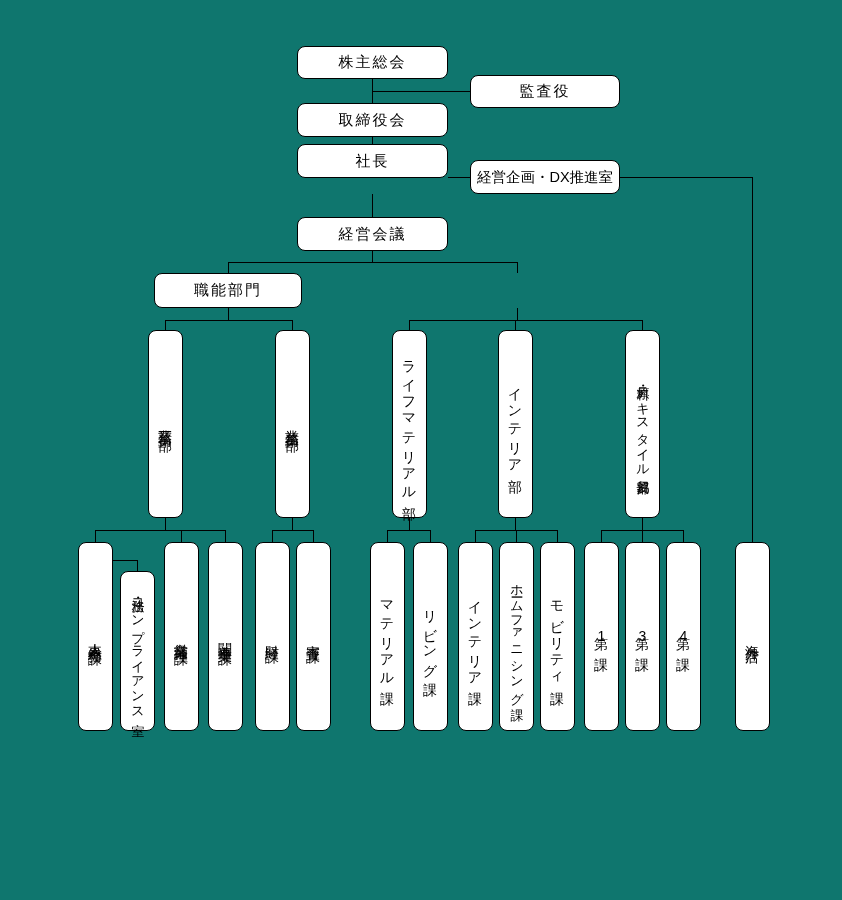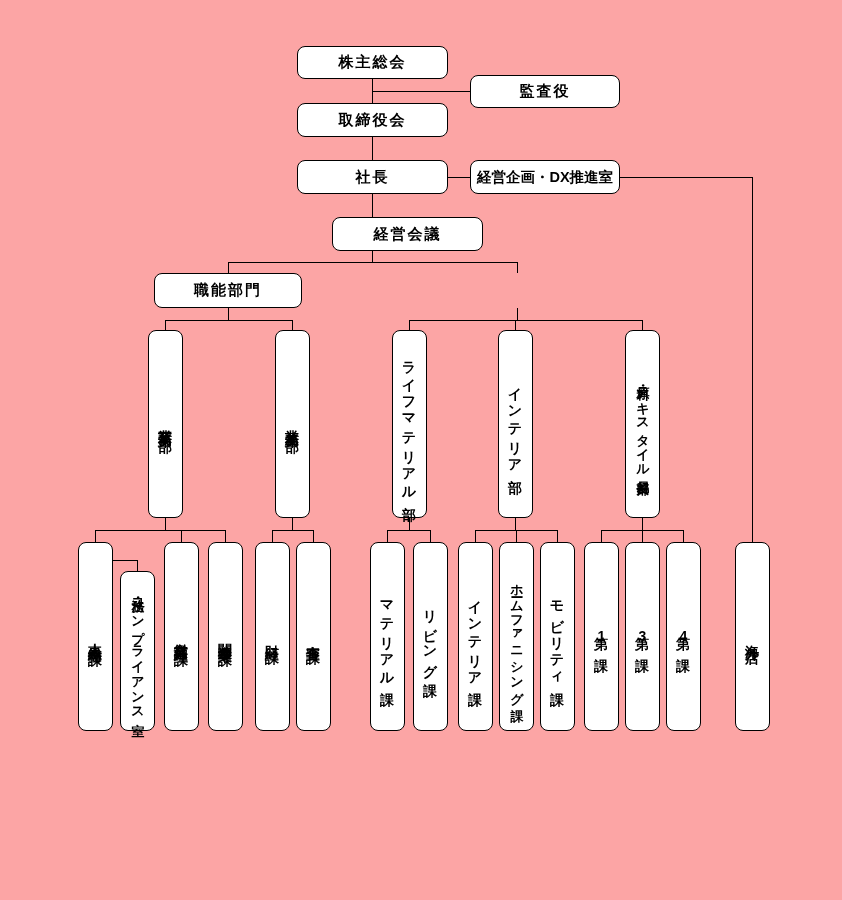--- a/index.html
+++ b/index.html
@@ -5,23 +5,22 @@
   html, body {
     margin: 0;
     padding: 0;
     background: #ffffff;
     font-family: "Liberation Sans", "DejaVu Sans", sans-serif;
   }
   .canvas {
     position: relative;
     width: 842px;
     height: 900px;
-    background: #fca5a5;
+    background: #0f766e;
     overflow: hidden;
-    font-weight: bold;
   }
   .connectors {
     position: absolute;
     left: 0;
     top: 0;
     width: 842px;
     height: 900px;
   }
   .connectors path {
     fill: none;
@@ -131,27 +130,27 @@
 
   <div class="node hbox" style="left:297px;top:46px;width:151px;height:33px;">
     <span>株主総会</span>
   </div>
   <div class="node hbox" style="left:470px;top:75px;width:150px;height:33px;">
     <span>監査役</span>
   </div>
   <div class="node hbox" style="left:297px;top:103px;width:151px;height:34px;">
     <span>取締役会</span>
   </div>
-  <div class="node hbox" style="left:297px;top:160px;width:151px;height:34px;">
+  <div class="node hbox" style="left:297px;top:144px;width:151px;height:34px;">
     <span>社長</span>
   </div>
   <div class="node hbox nospace" style="left:470px;top:160px;width:150px;height:34px;justify-content:center;">
     <span>経営企画・DX推進室</span>
   </div>
-  <div class="node hbox" style="left:297px;top:217px;width:151px;height:34px;margin-left:35px;">
+  <div class="node hbox" style="left:297px;top:217px;width:151px;height:34px;">
     <span>経営会議</span>
   </div>
   <div class="node hbox" style="left:154px;top:273px;width:148px;height:35px;text-align:center;">
     <span>職能部門</span>
   </div>
 
   <div class="node vbox" style="left:148px;top:330px;width:35px;height:188px;">
     <span>業務第一部</span>
   </div>
   <div class="node vbox" style="left:275px;top:330px;width:35px;height:188px;">

